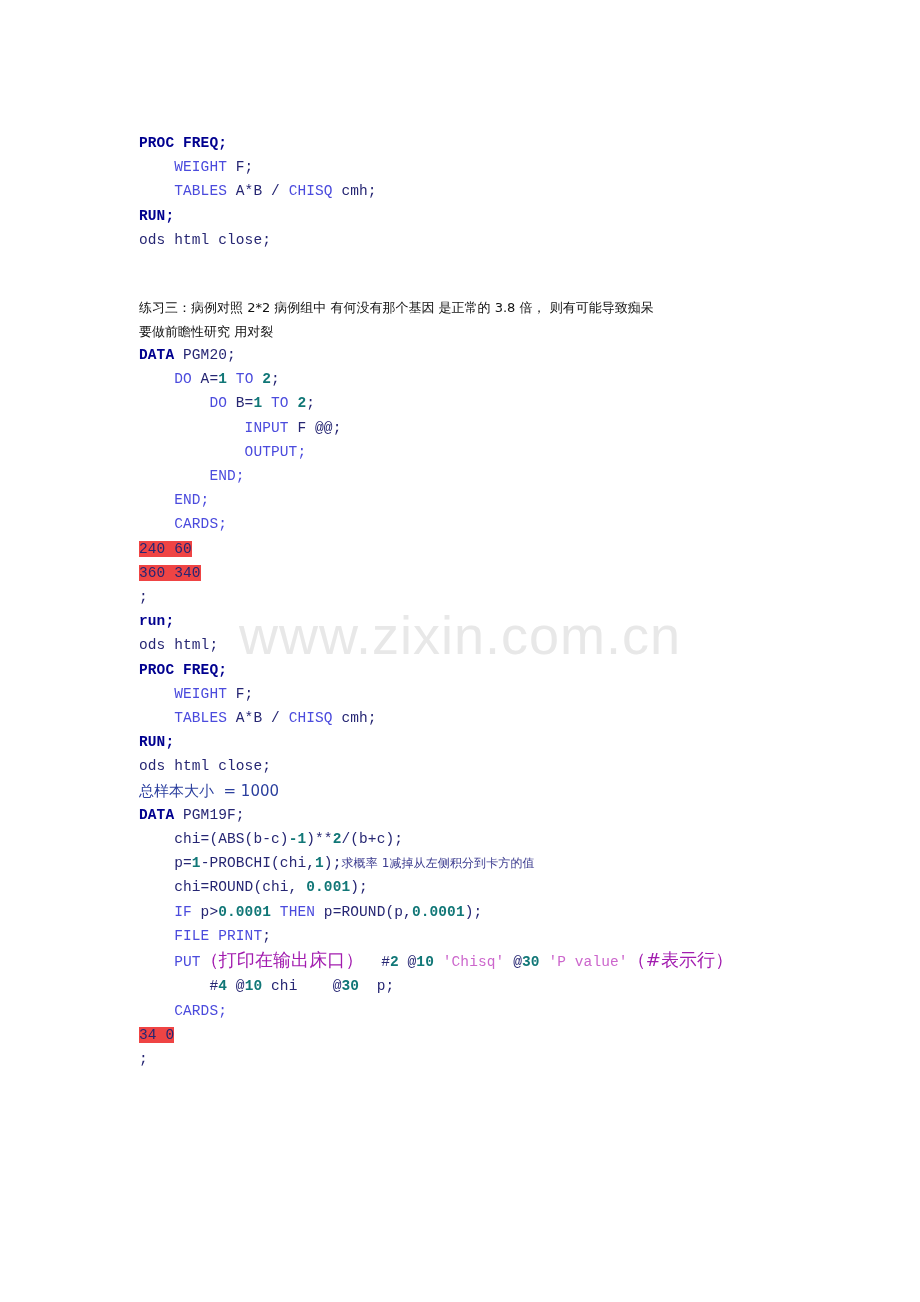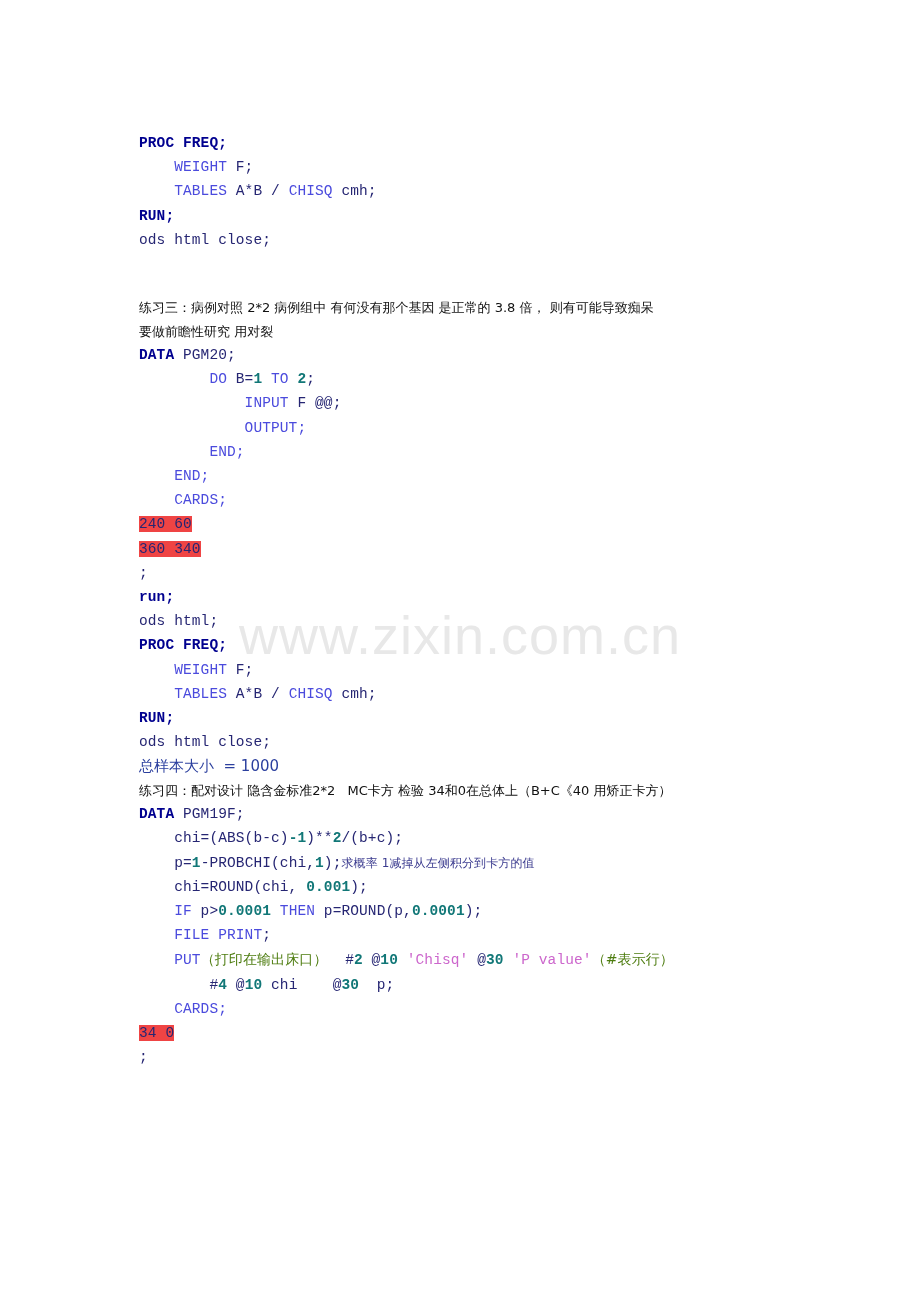--- a/index.html
+++ b/index.html
@@ -74,22 +74,22 @@
   .str {               
     color: #cc66cc;
   }
   .cn-inline {
     font-family: "DejaVu Sans", sans-serif;
     font-size: 12px;
     color: #3b3b8f;
   }
   .cn-inline-dark {
     font-family: "DejaVu Sans", sans-serif;
-    font-size: 14px;
-    color: #4d7c0f;
+    font-size: 18px;
+    color: #a21caf;
   }
 
   .hl {
     background: #ef4444;
   }
 
   
   .bluehead {
     font-family: "DejaVu Sans", sans-serif;
     font-size: 15px;
@@ -132,20 +132,21 @@
     <div class="spacer-22"></div>
 
 
     <div class="spacer-22"></div>
 
     <div class="para">练习三：病例对照 2*2 病例组中 有何没有那个基因 是正常的 3.8 倍， 则有可能导致痴呆</div>
     <div class="para">要做前瞻性研究 用对裂</div>
 
     <div class="code"><span class="kw-bold">DATA</span><span class="plain"> PGM20;</span></div>
 
+    <div class="code"><span class="kw">    DO</span><span class="plain"> A=</span><span class="num">1</span><span class="kw"> TO </span><span class="num">2</span><span class="plain">;</span></div>
 
     <div class="code"><span class="kw">        DO</span><span class="plain"> B=</span><span class="num">1</span><span class="kw"> TO </span><span class="num">2</span><span class="plain">;</span></div>
 
     <div class="code"><span class="kw">            INPUT</span><span class="plain"> F @@;</span></div>
 
     <div class="code"><span class="kw">            OUTPUT;</span></div>
 
     <div class="code"><span class="kw">        END;</span></div>
 
     <div class="code"><span class="kw">    END;</span></div>
@@ -166,21 +167,20 @@
     <div class="code"><span class="kw">    WEIGHT</span><span class="plain"> F;</span></div>
 
     <div class="code"><span class="kw">    TABLES</span><span class="plain"> A*B / </span><span class="kw">CHISQ</span><span class="plain"> cmh;</span></div>
 
     <div class="code"><span class="kw-bold">RUN;</span></div>
 
     <div class="code"><span class="plain">ods html close;</span></div>
 
     <div class="bluehead"><span>总样本大小  = 1000</span></div>
 
-    <div class="para">练习四：配对设计 隐含金标准2*2   MC卡方 检验 34和0在总体上（B+C《40 用矫正卡方）</div>
 
     <div class="code"><span class="kw-bold">DATA</span><span class="plain"> PGM19F;</span></div>
 
 
     <div class="code"><span class="plain">    chi=(ABS(b-c)</span><span class="num">-1</span><span class="plain">)**</span><span class="num">2</span><span class="plain">/(b+c);</span></div>
 
     <div class="code"><span class="plain">    p=</span><span class="num">1</span><span class="plain">-PROBCHI(chi,</span><span class="num">1</span><span class="plain">);</span><span class="cn-inline">求概率 1减掉从左侧积分到卡方的值</span></div>
 
     <div class="code"><span class="plain">    chi=ROUND(chi, </span><span class="num">0.001</span><span class="plain">);</span></div>
 

